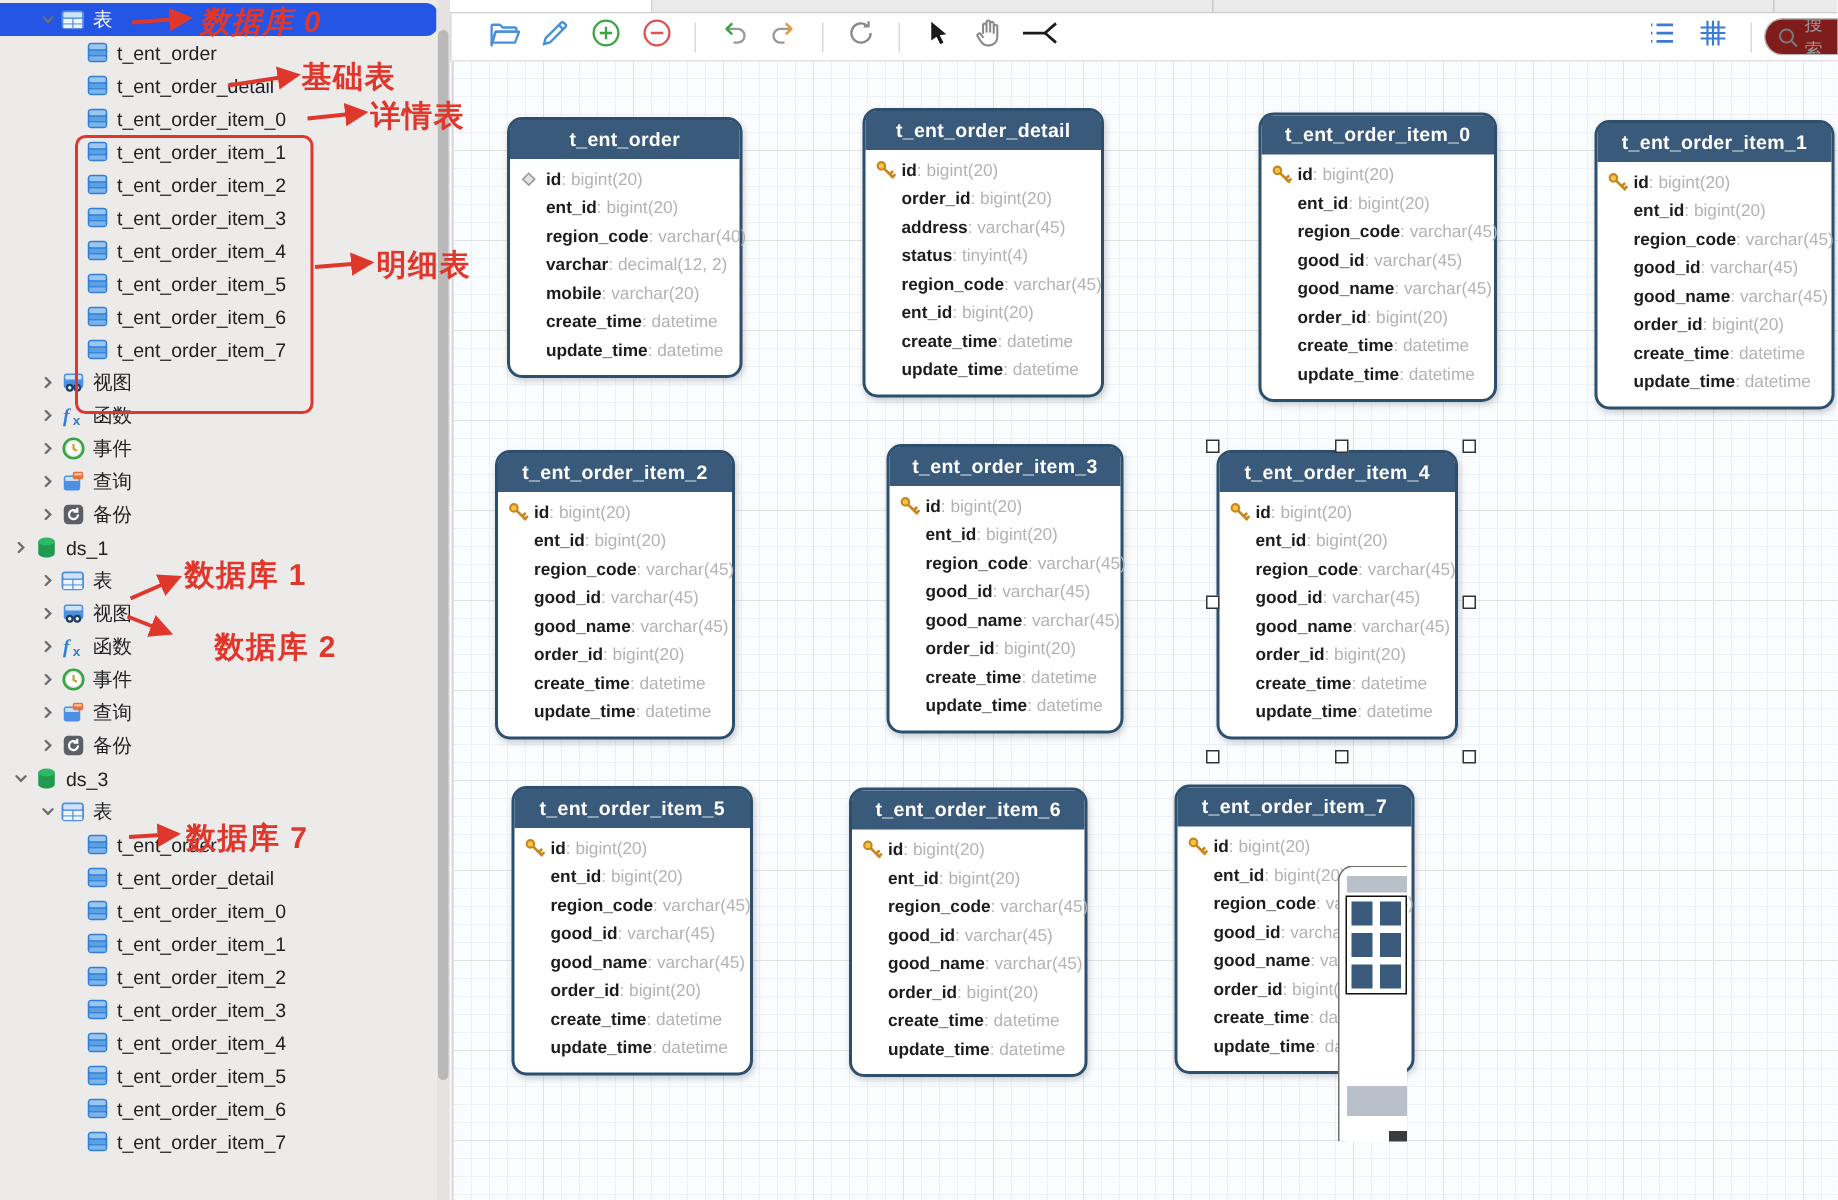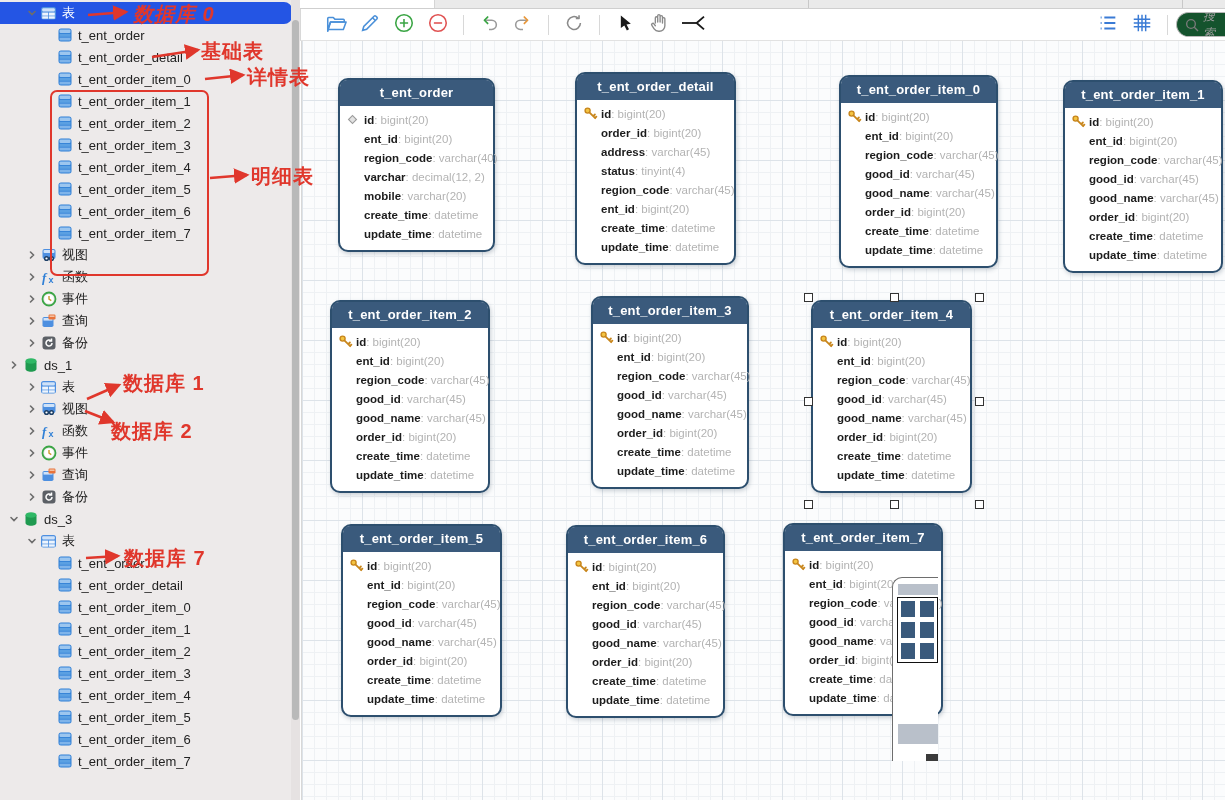--- a/index.html
+++ b/index.html
@@ -42,21 +42,21 @@
   #toolbar{
     position:absolute;left:300px;top:9px;width:925px;height:31px;
     background:#fff;border-bottom:1px solid #e2e2e2;border-left:1px solid #d8d8d8;
     display:flex;align-items:center;z-index:2;
   }
   .tbtn{width:24px;height:24px;margin:0 5px;display:flex;align-items:center;justify-content:center;cursor:pointer;}
   .tsep{width:1px;height:20px;background:#d8d8d8;margin:0 8px;}
   .tspacer{flex:1;}
   #search-box{
     width:42px;height:23px;border:1px solid #b9b9b9;border-radius:13px 0 0 13px;border-right:none;
-    display:flex;align-items:center;overflow:hidden;padding-left:7px;background:#14532d;font-style:italic;
+    display:flex;align-items:center;overflow:hidden;padding-left:7px;background:#7f1d1d;
   }
   #search-box .ph{color:#9a9a9a;font-size:12px;margin-left:3px;}
   
   #canvas{
     position:absolute;left:301px;top:40px;width:924px;height:760px;
     background-color:#fbfcfd;
     background-image:
       linear-gradient(#dde3e9 1px,transparent 1px),
       linear-gradient(90deg,#dde3e9 1px,transparent 1px),
       linear-gradient(#eef1f4 1px,transparent 1px),
@@ -1242,15 +1242,15 @@
     <line x1="87" y1="399" x2="119" y2="385" stroke="#e0372c" stroke-width="2.6" marker-end="url(#arrowhead)"></line>
     <line x1="85" y1="411" x2="113" y2="422" stroke="#e0372c" stroke-width="2.6" marker-end="url(#arrowhead)"></line>
     <line x1="86" y1="558" x2="118" y2="556" stroke="#e0372c" stroke-width="2.6" marker-end="url(#arrowhead)"></line>
   </svg>
 <div id="anno-labels">
     <div class="anno-label" style="left: 133px; top: 1px; font-style: italic;">数据库 0</div>
     <div class="anno-label" style="left: 201px; top: 38px;">基础表</div>
     <div class="anno-label" style="left: 247px; top: 64px;">详情表</div>
     <div class="anno-label" style="left: 251px; top: 163px;">明细表</div>
     <div class="anno-label" style="left: 123px; top: 370px;">数据库 1</div>
-    <div class="anno-label" style="left: 111px; top: 418px;">数据库 2</div>
+    <div class="anno-label" style="left: 143px; top: 418px;">数据库 2</div>
     <div class="anno-label" style="left: 124px; top: 545px;">数据库 7</div>
   </div>
 
 </body></html>

